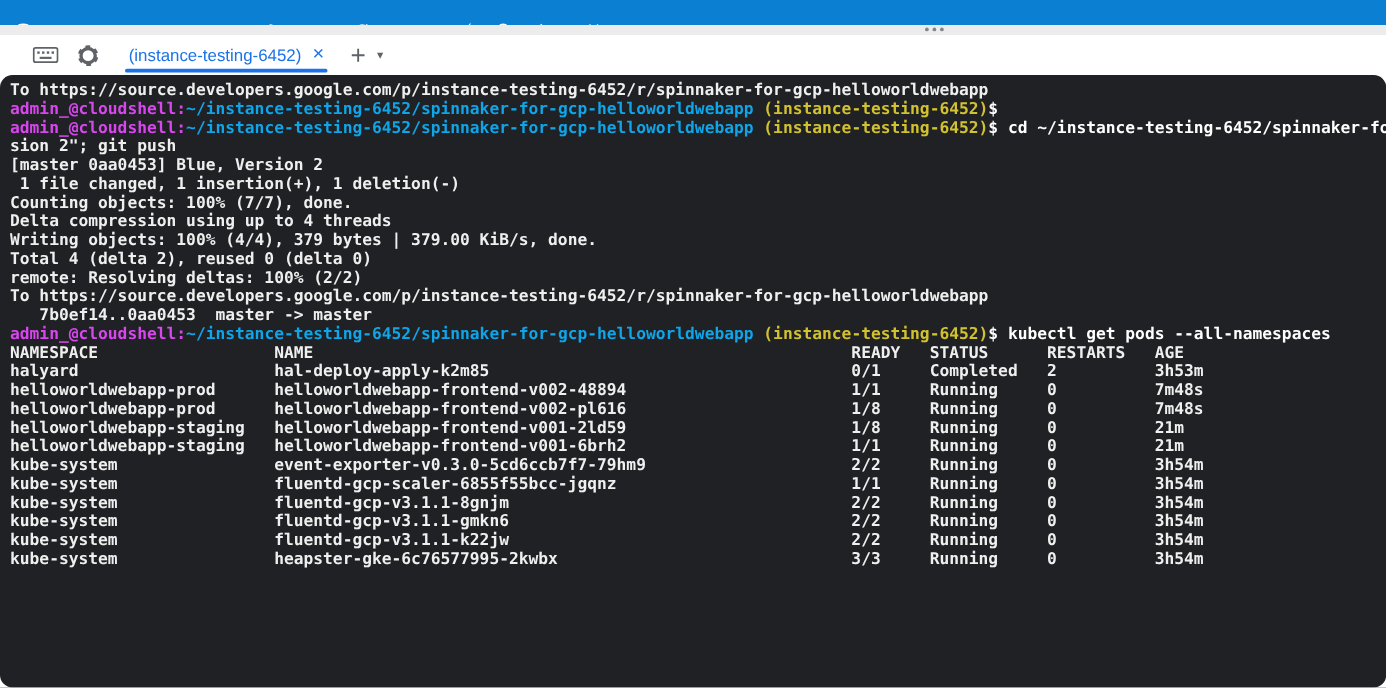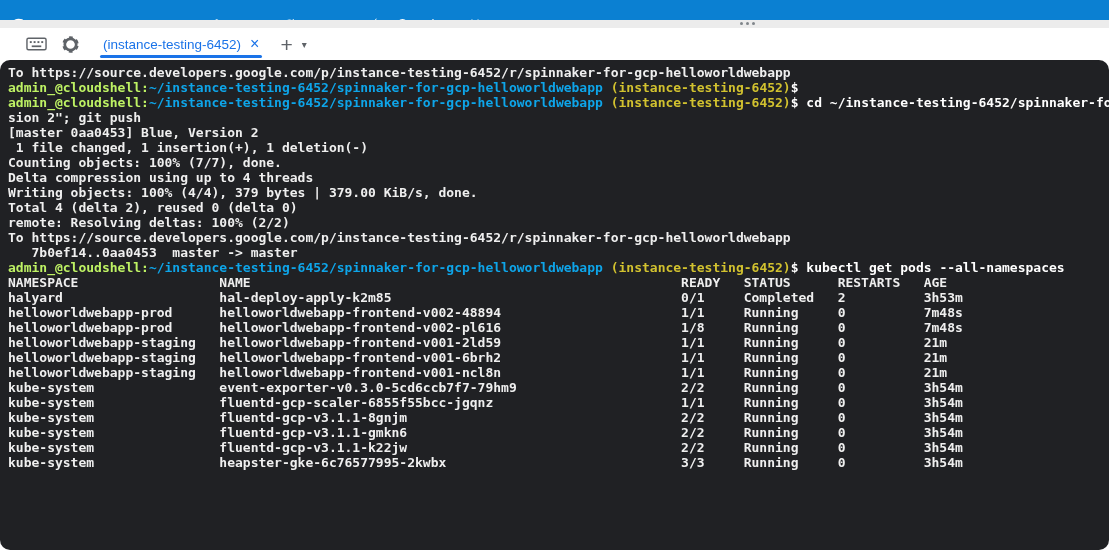--- a/index.html
+++ b/index.html
@@ -36,21 +36,21 @@
   .plus-btn { margin-left:18px; color:#5f6368; font-size:21px; font-weight:400; line-height:1; }
   .caret-btn { margin-left:9px; color:#5f6368; font-size:10px; }
 
   
   .terminal { position:absolute; top:60px; left:0; width:100%; height:490px;
               background:#202124; overflow:hidden; cursor:text;
               padding:5px 0 0 8px;border-radius:10px; }
   .terminal .ln { font-family:"DejaVu Sans Mono","Liberation Mono",monospace;
                   font-size:13px; line-height:15px; font-weight:bold;
                   color:#efefef; white-space:pre; }
-  .p-user { color:#bef264; }
+  .p-user { color:#d946ef; }
   .p-path { color:#0ea5e9; }
   .p-proj { color:#d2c22f; }
   .p-plain{ color:#ffffff; }
 </style>
 </head>
 <body>
 
 <div class="app">
 
   <div class="statusbar">
@@ -163,23 +163,22 @@
         <div class="ln">Writing objects: 100% (4/4), 379 bytes | 379.00 KiB/s, done.</div>
         <div class="ln">Total 4 (delta 2), reused 0 (delta 0)</div>
         <div class="ln">remote: Resolving deltas: 100% (2/2)</div>
         <div class="ln">To https://source.developers.google.com/p/instance-testing-6452/r/spinnaker-for-gcp-helloworldwebapp</div>
         <div class="ln">   7b0ef14..0aa0453  master -&gt; master</div>
         <div class="ln"><span class="p-user">admin_@cloudshell:</span><span class="p-path">~/instance-testing-6452/spinnaker-for-gcp-helloworldwebapp</span><span class="p-plain"> </span><span class="p-proj">(instance-testing-6452)</span><span class="p-plain">$ kubectl get pods --all-namespaces</span></div>
         <div class="ln">NAMESPACE                  NAME                                                       READY   STATUS      RESTARTS   AGE</div>
         <div class="ln">halyard                    hal-deploy-apply-k2m85                                     0/1     Completed   2          3h53m</div>
         <div class="ln">helloworldwebapp-prod      helloworldwebapp-frontend-v002-48894                       1/1     Running     0          7m48s</div>
         <div class="ln">helloworldwebapp-prod      helloworldwebapp-frontend-v002-pl616                       1/8     Running     0          7m48s</div>
-        <div class="ln">helloworldwebapp-staging   helloworldwebapp-frontend-v001-2ld59                       1/1     Running     0          21m</div>
+        <div class="ln">helloworldwebapp-staging   helloworldwebapp-frontend-v001-2ld59                       1/8     Running     0          21m</div>
         <div class="ln">helloworldwebapp-staging   helloworldwebapp-frontend-v001-6brh2                       1/1     Running     0          21m</div>
-        <div class="ln">helloworldwebapp-staging   helloworldwebapp-frontend-v001-ncl8n                       1/1     Running     0          21m</div>
         <div class="ln">kube-system                event-exporter-v0.3.0-5cd6ccb7f7-79hm9                     2/2     Running     0          3h54m</div>
         <div class="ln">kube-system                fluentd-gcp-scaler-6855f55bcc-jgqnz                        1/1     Running     0          3h54m</div>
         <div class="ln">kube-system                fluentd-gcp-v3.1.1-8gnjm                                   2/2     Running     0          3h54m</div>
         <div class="ln">kube-system                fluentd-gcp-v3.1.1-gmkn6                                   2/2     Running     0          3h54m</div>
         <div class="ln">kube-system                fluentd-gcp-v3.1.1-k22jw                                   2/2     Running     0          3h54m</div>
         <div class="ln">kube-system                heapster-gke-6c76577995-2kwbx                              3/3     Running     0          3h54m</div>
       </div>
   </div>
 
 </div>

